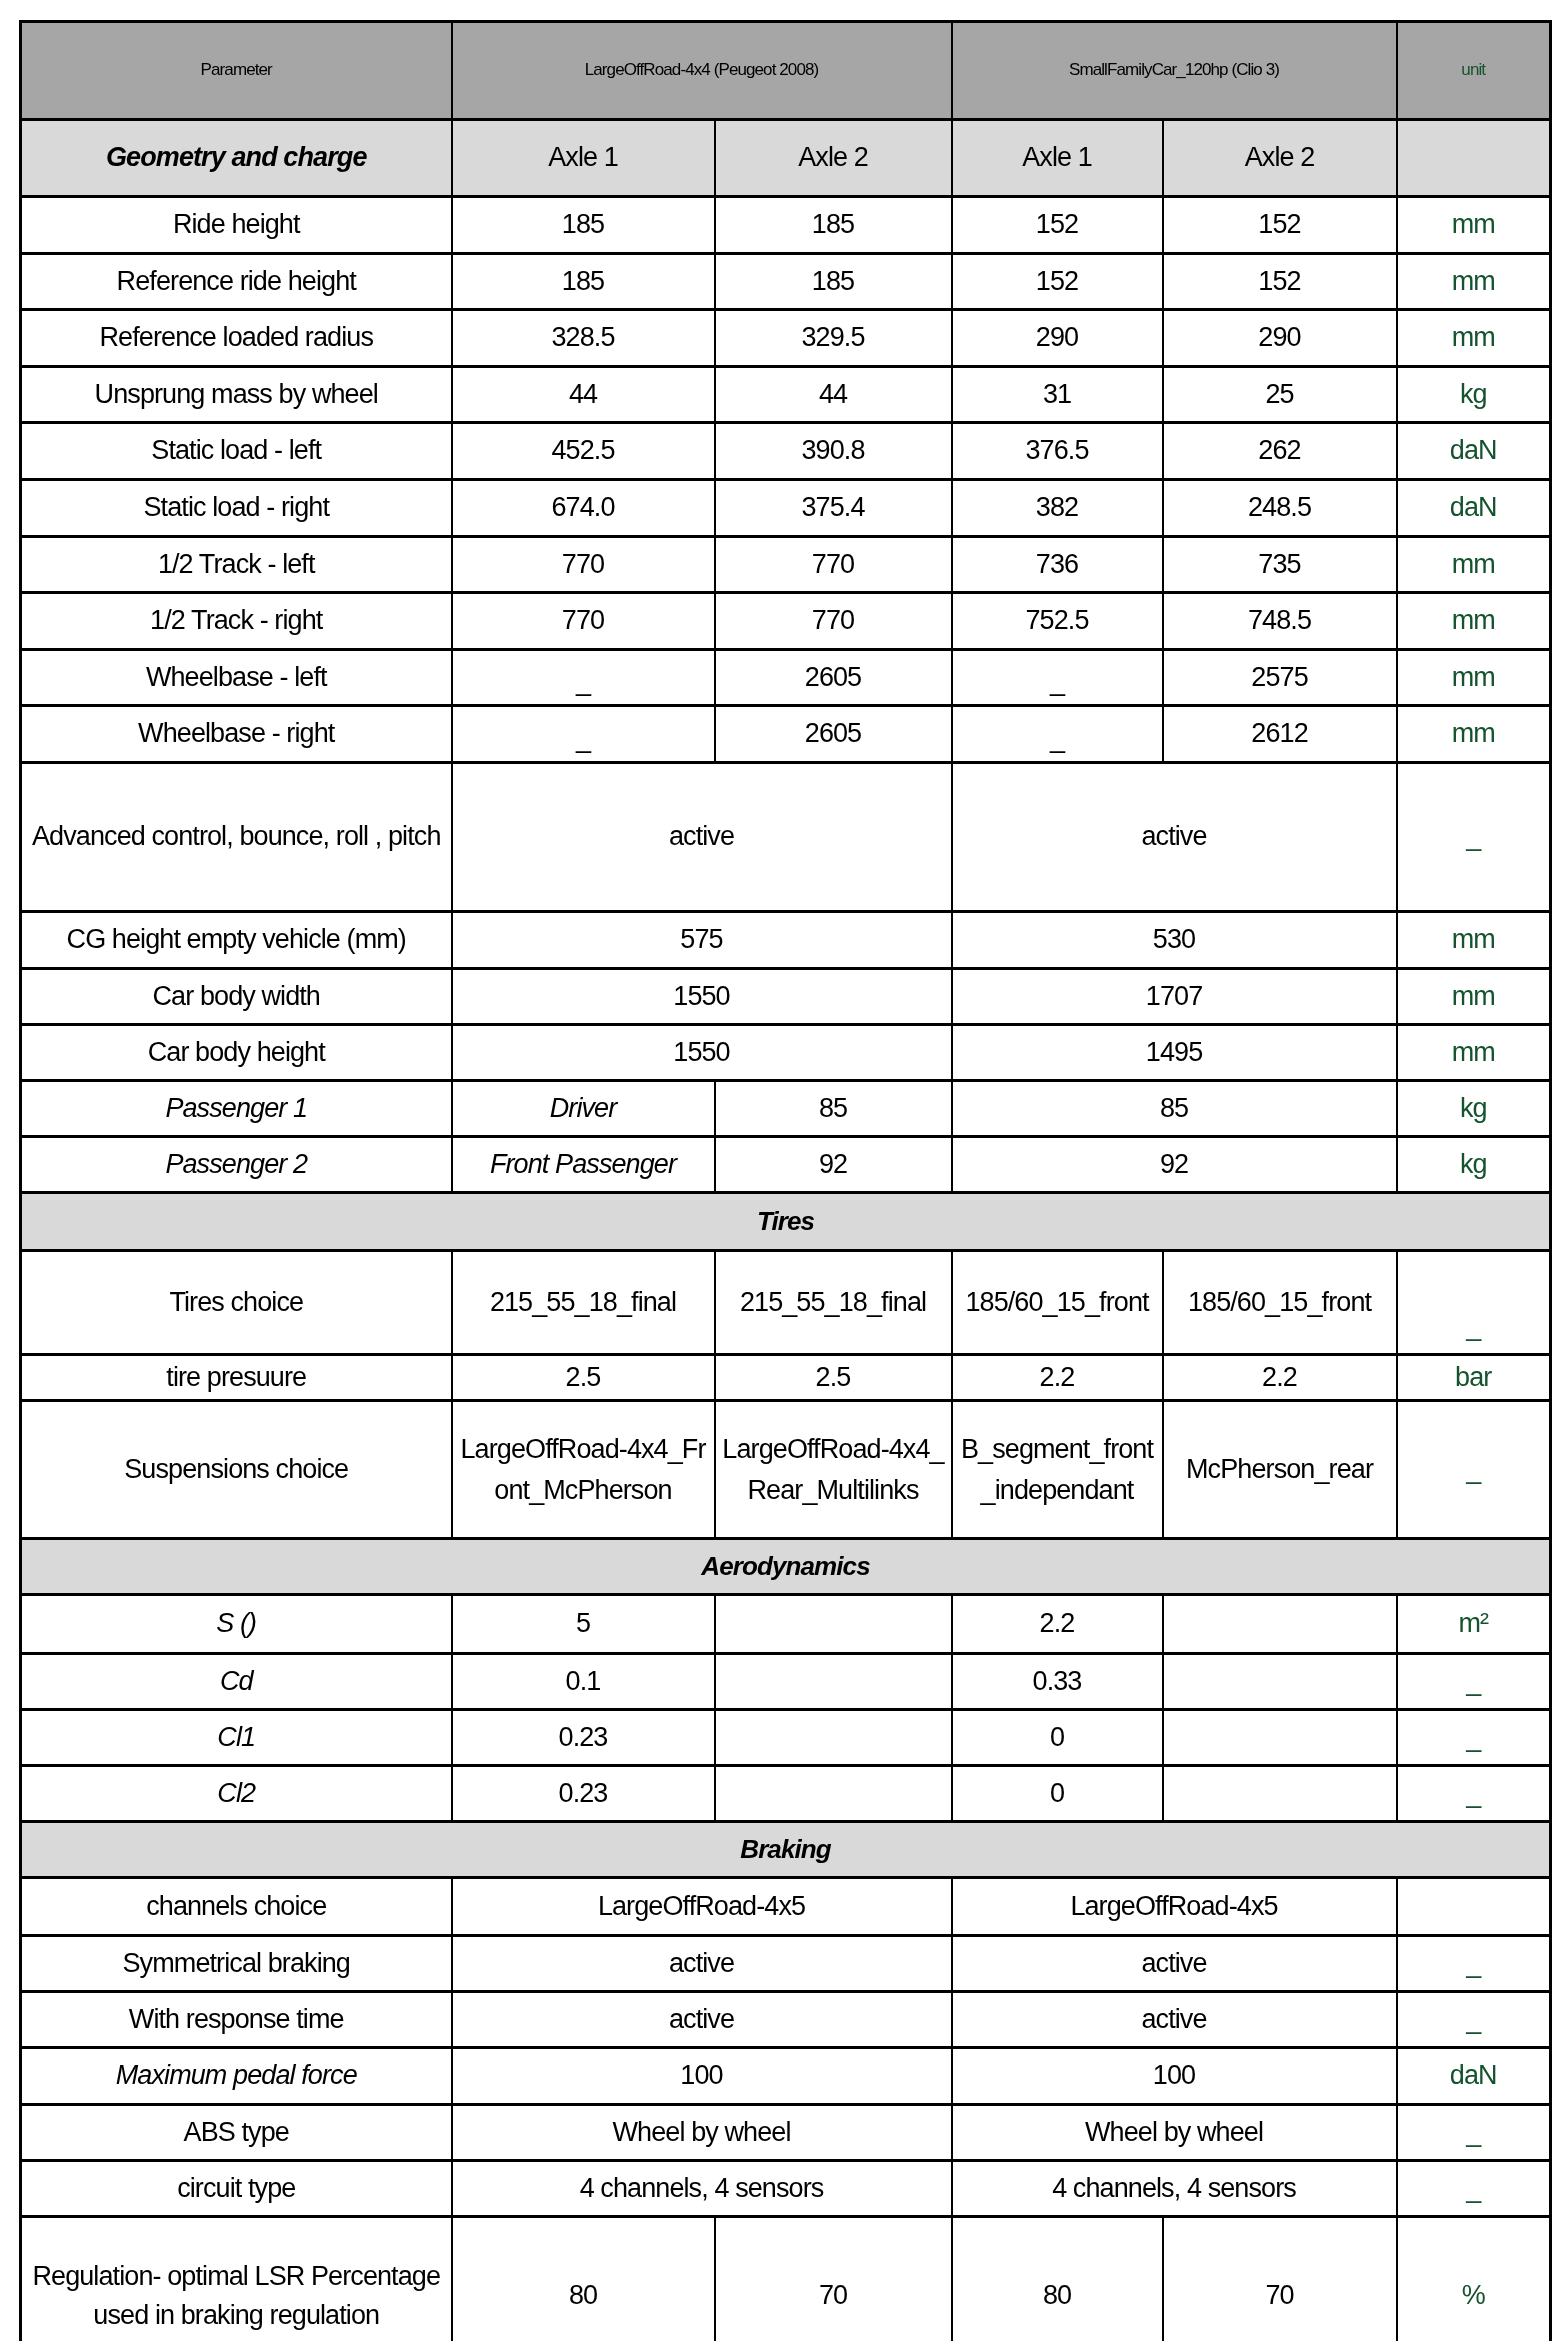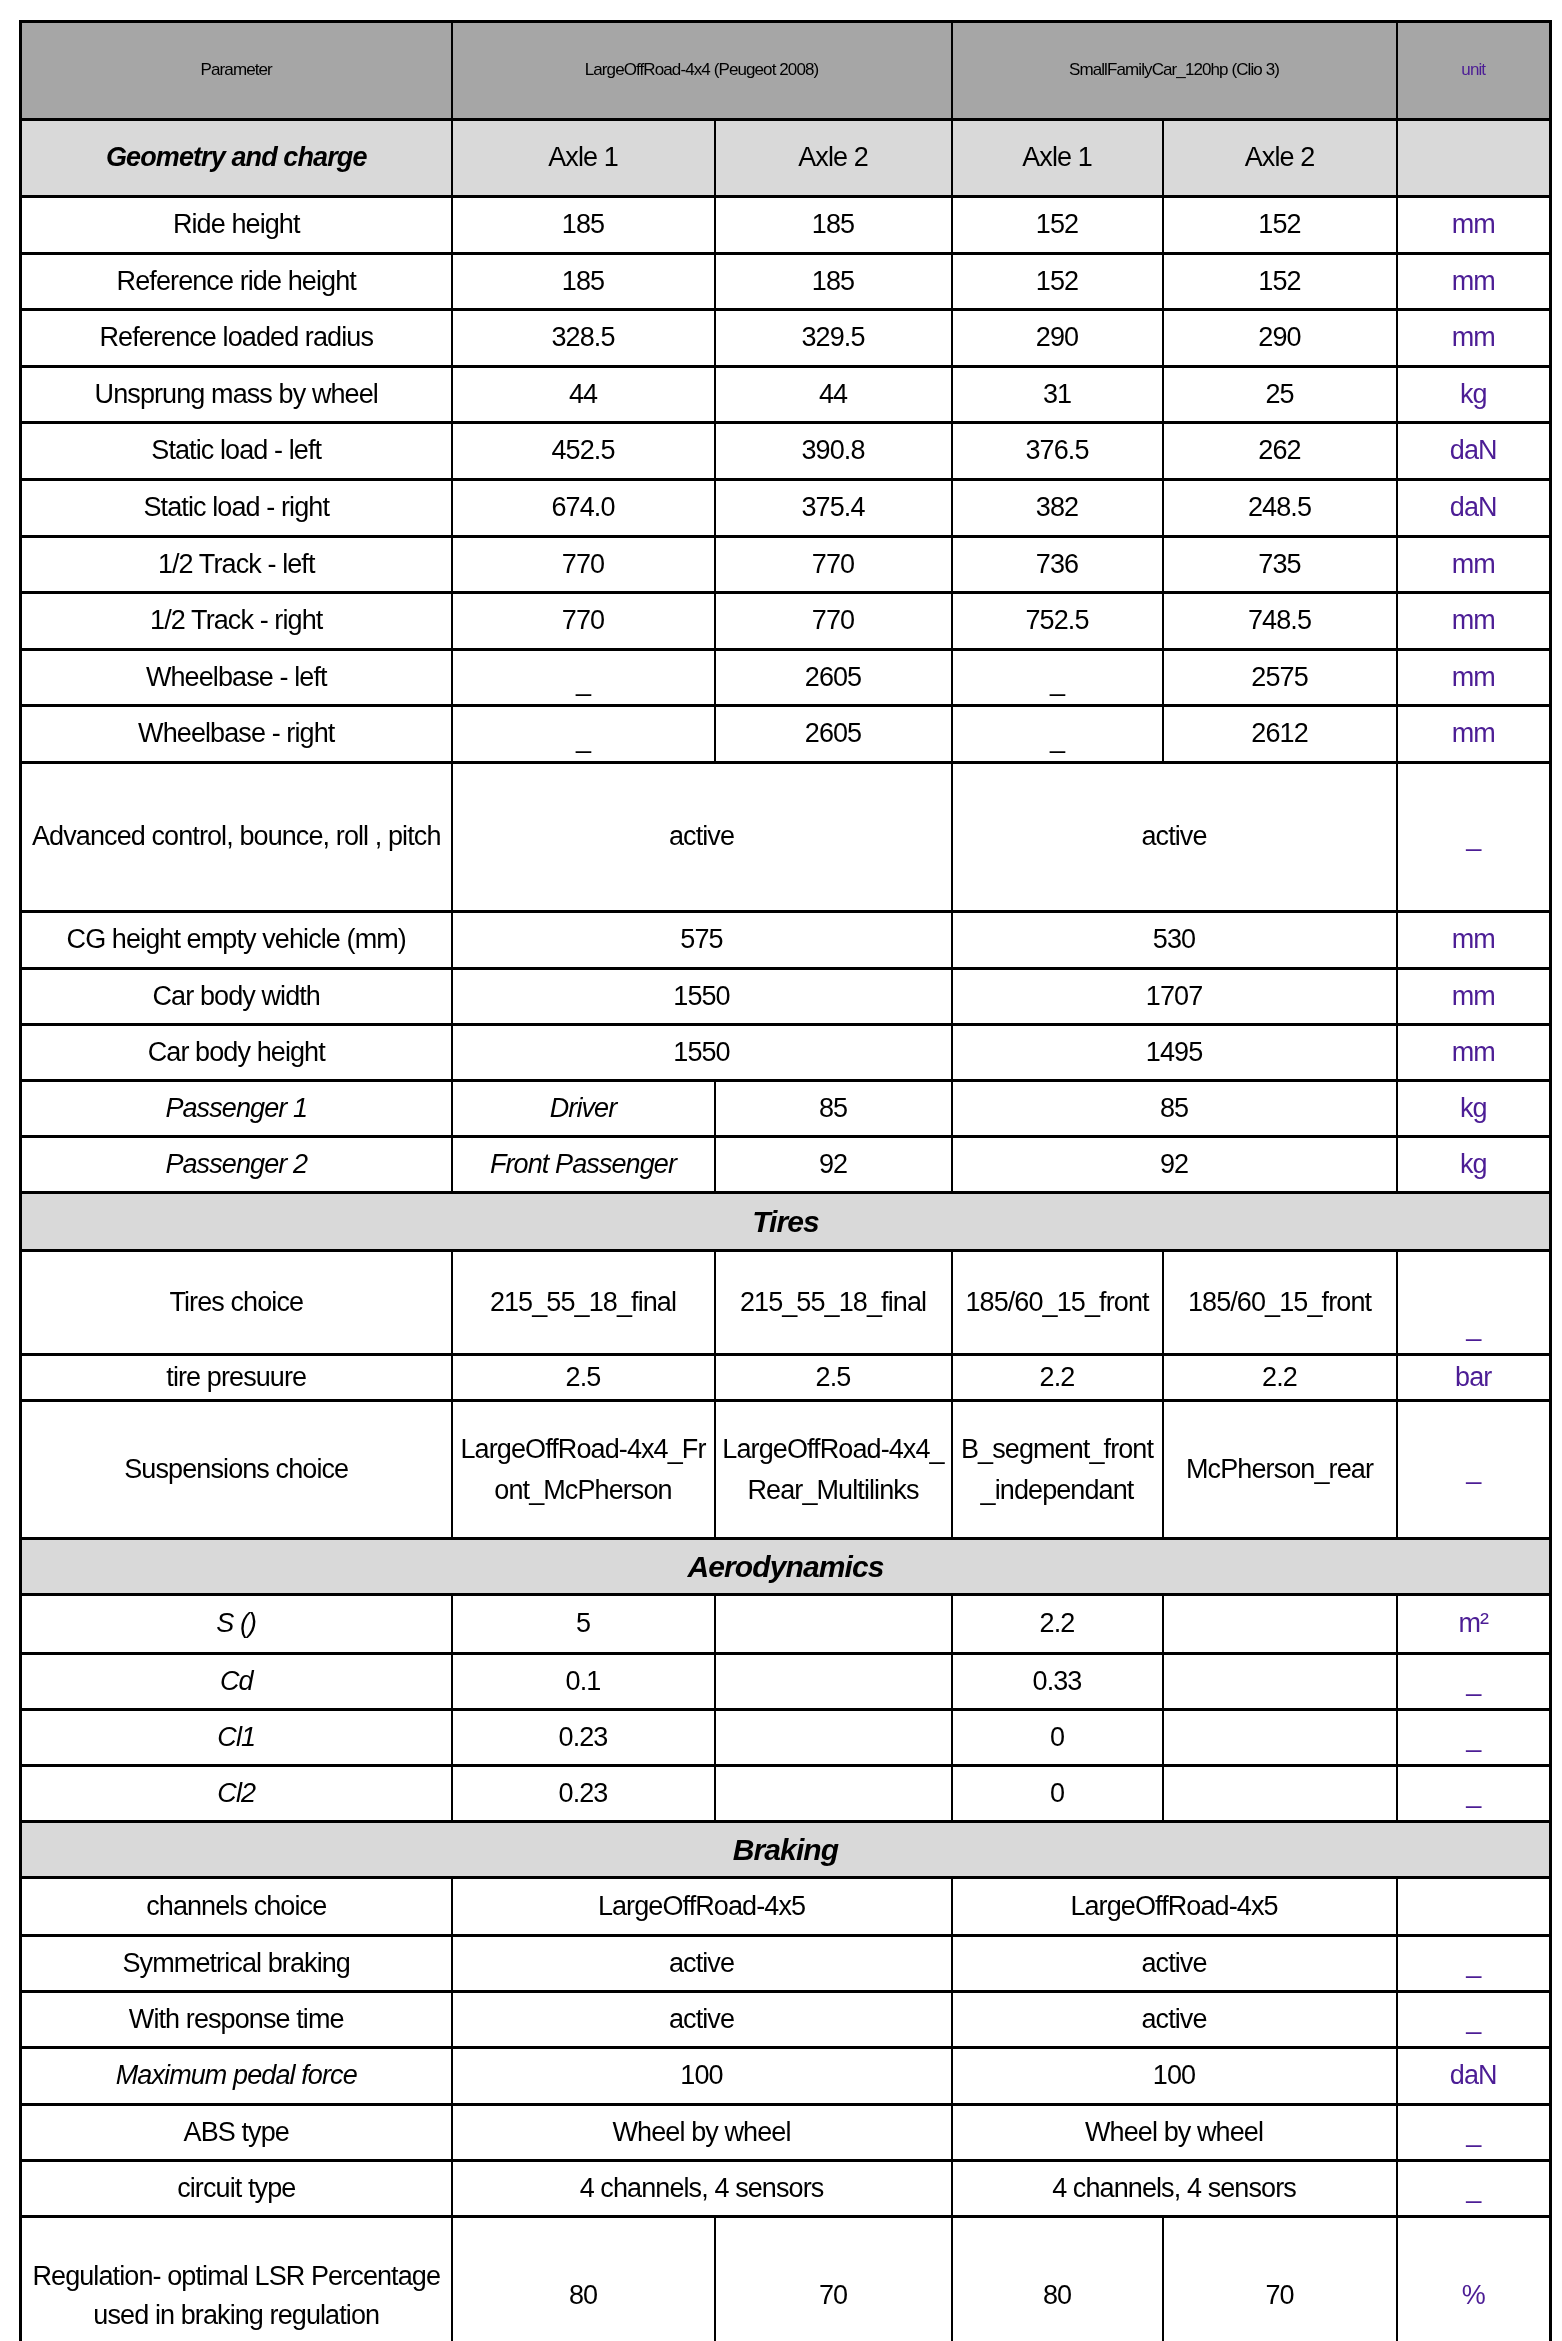--- a/index.html
+++ b/index.html
@@ -13,25 +13,25 @@
   }
   #vehicle-table td {
     border-left:2.3px solid #000; border-right:2.3px solid #000;
     border-top:3.3px solid #000; border-bottom:3.3px solid #000;
     text-align:center; vertical-align:middle;
     font-size:27px; color:#000; padding:0 2.8px;
     line-height:1.45; overflow:hidden; word-break:break-all;
     font-family:"Liberation Sans", sans-serif;
     letter-spacing:-0.9px;
   }
-  #vehicle-table td.unit { color:#4c1d95; }
+  #vehicle-table td.unit { color:#14532d; }
   #vehicle-table td.unit-under { vertical-align:bottom; padding-bottom:6.6px; }
   #vehicle-table tr.hdr td { background:#a6a6a6; font-size:17px; }
   #vehicle-table tr.sub td { background:#d9d9d9; }
-  #vehicle-table tr.section td { background:#d9d9d9; font-style:italic; font-weight:bold; font-size:30px; }
+  #vehicle-table tr.section td { background:#d9d9d9; font-style:italic; font-weight:bold; font-size:26px; }
   #vehicle-table .it { font-style:italic; }
   #vehicle-table .bi { font-style:italic; font-weight:bold; }
   #vehicle-table td.lower { vertical-align:bottom; padding-bottom:2.8px; }
   #vehicle-table td.wrap { word-break:break-all; line-height:1.5; }
 </style>
 </head>
 <body>
 
 <table id="vehicle-table">
   <colgroup>

